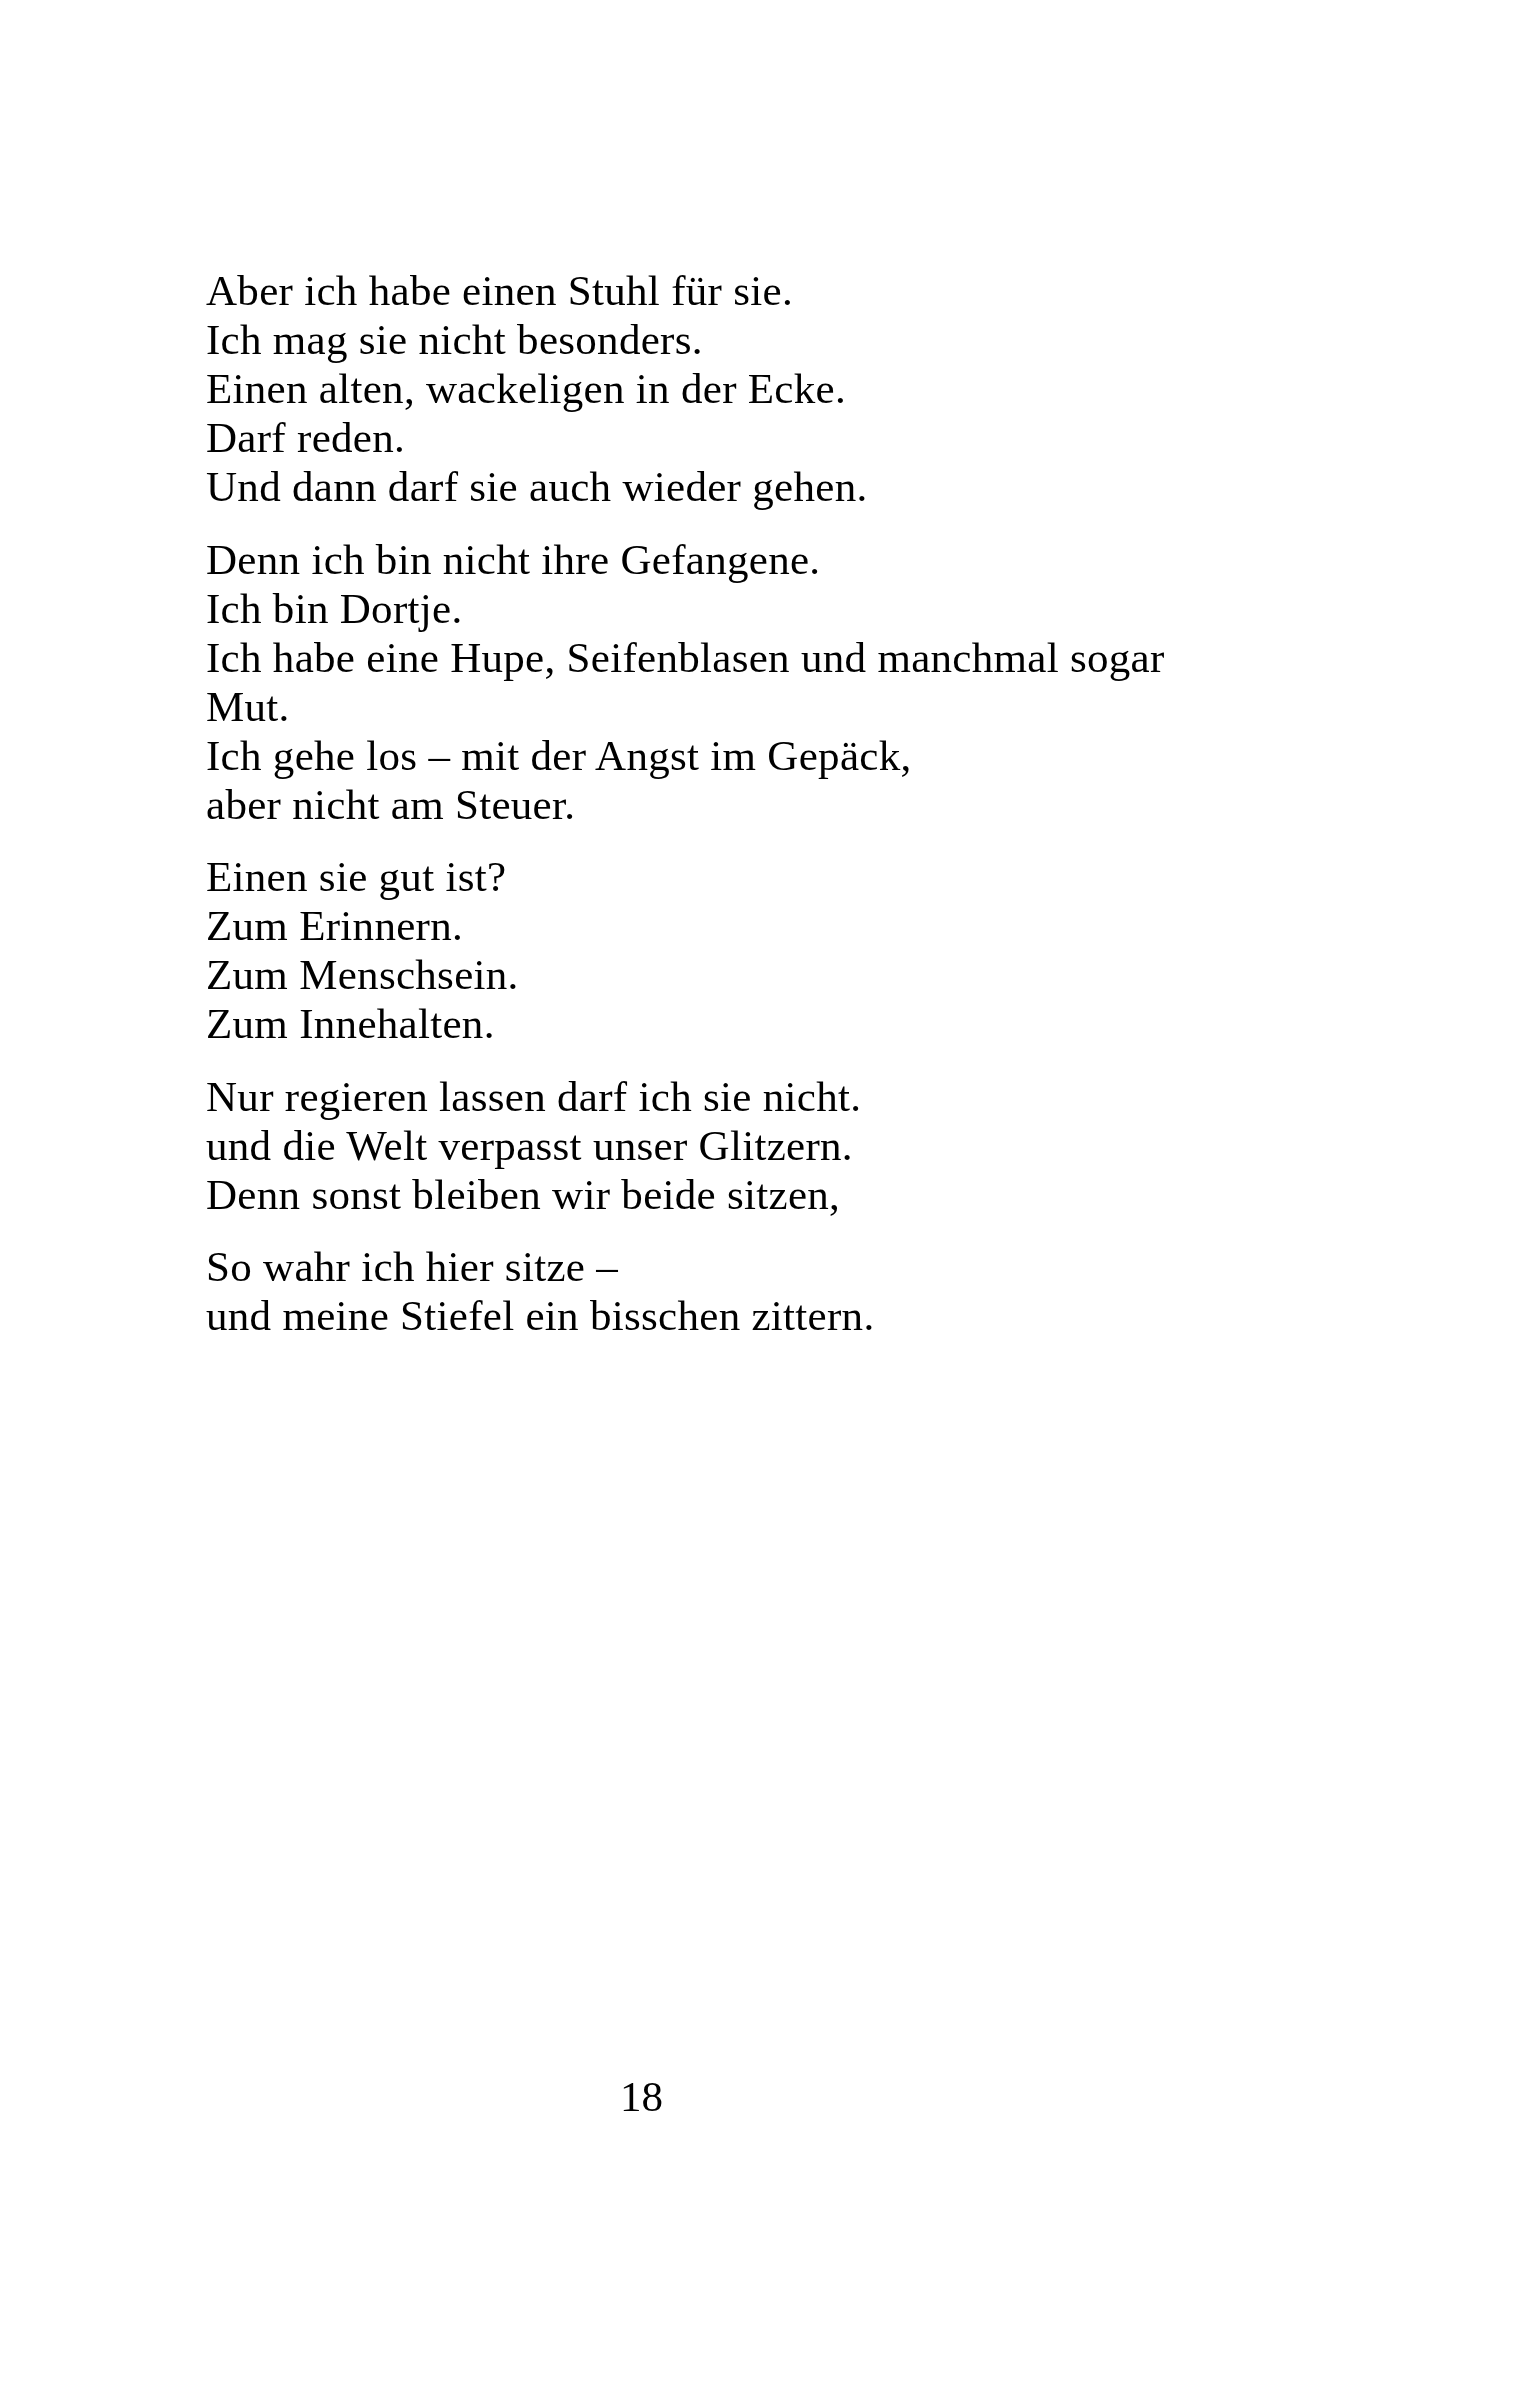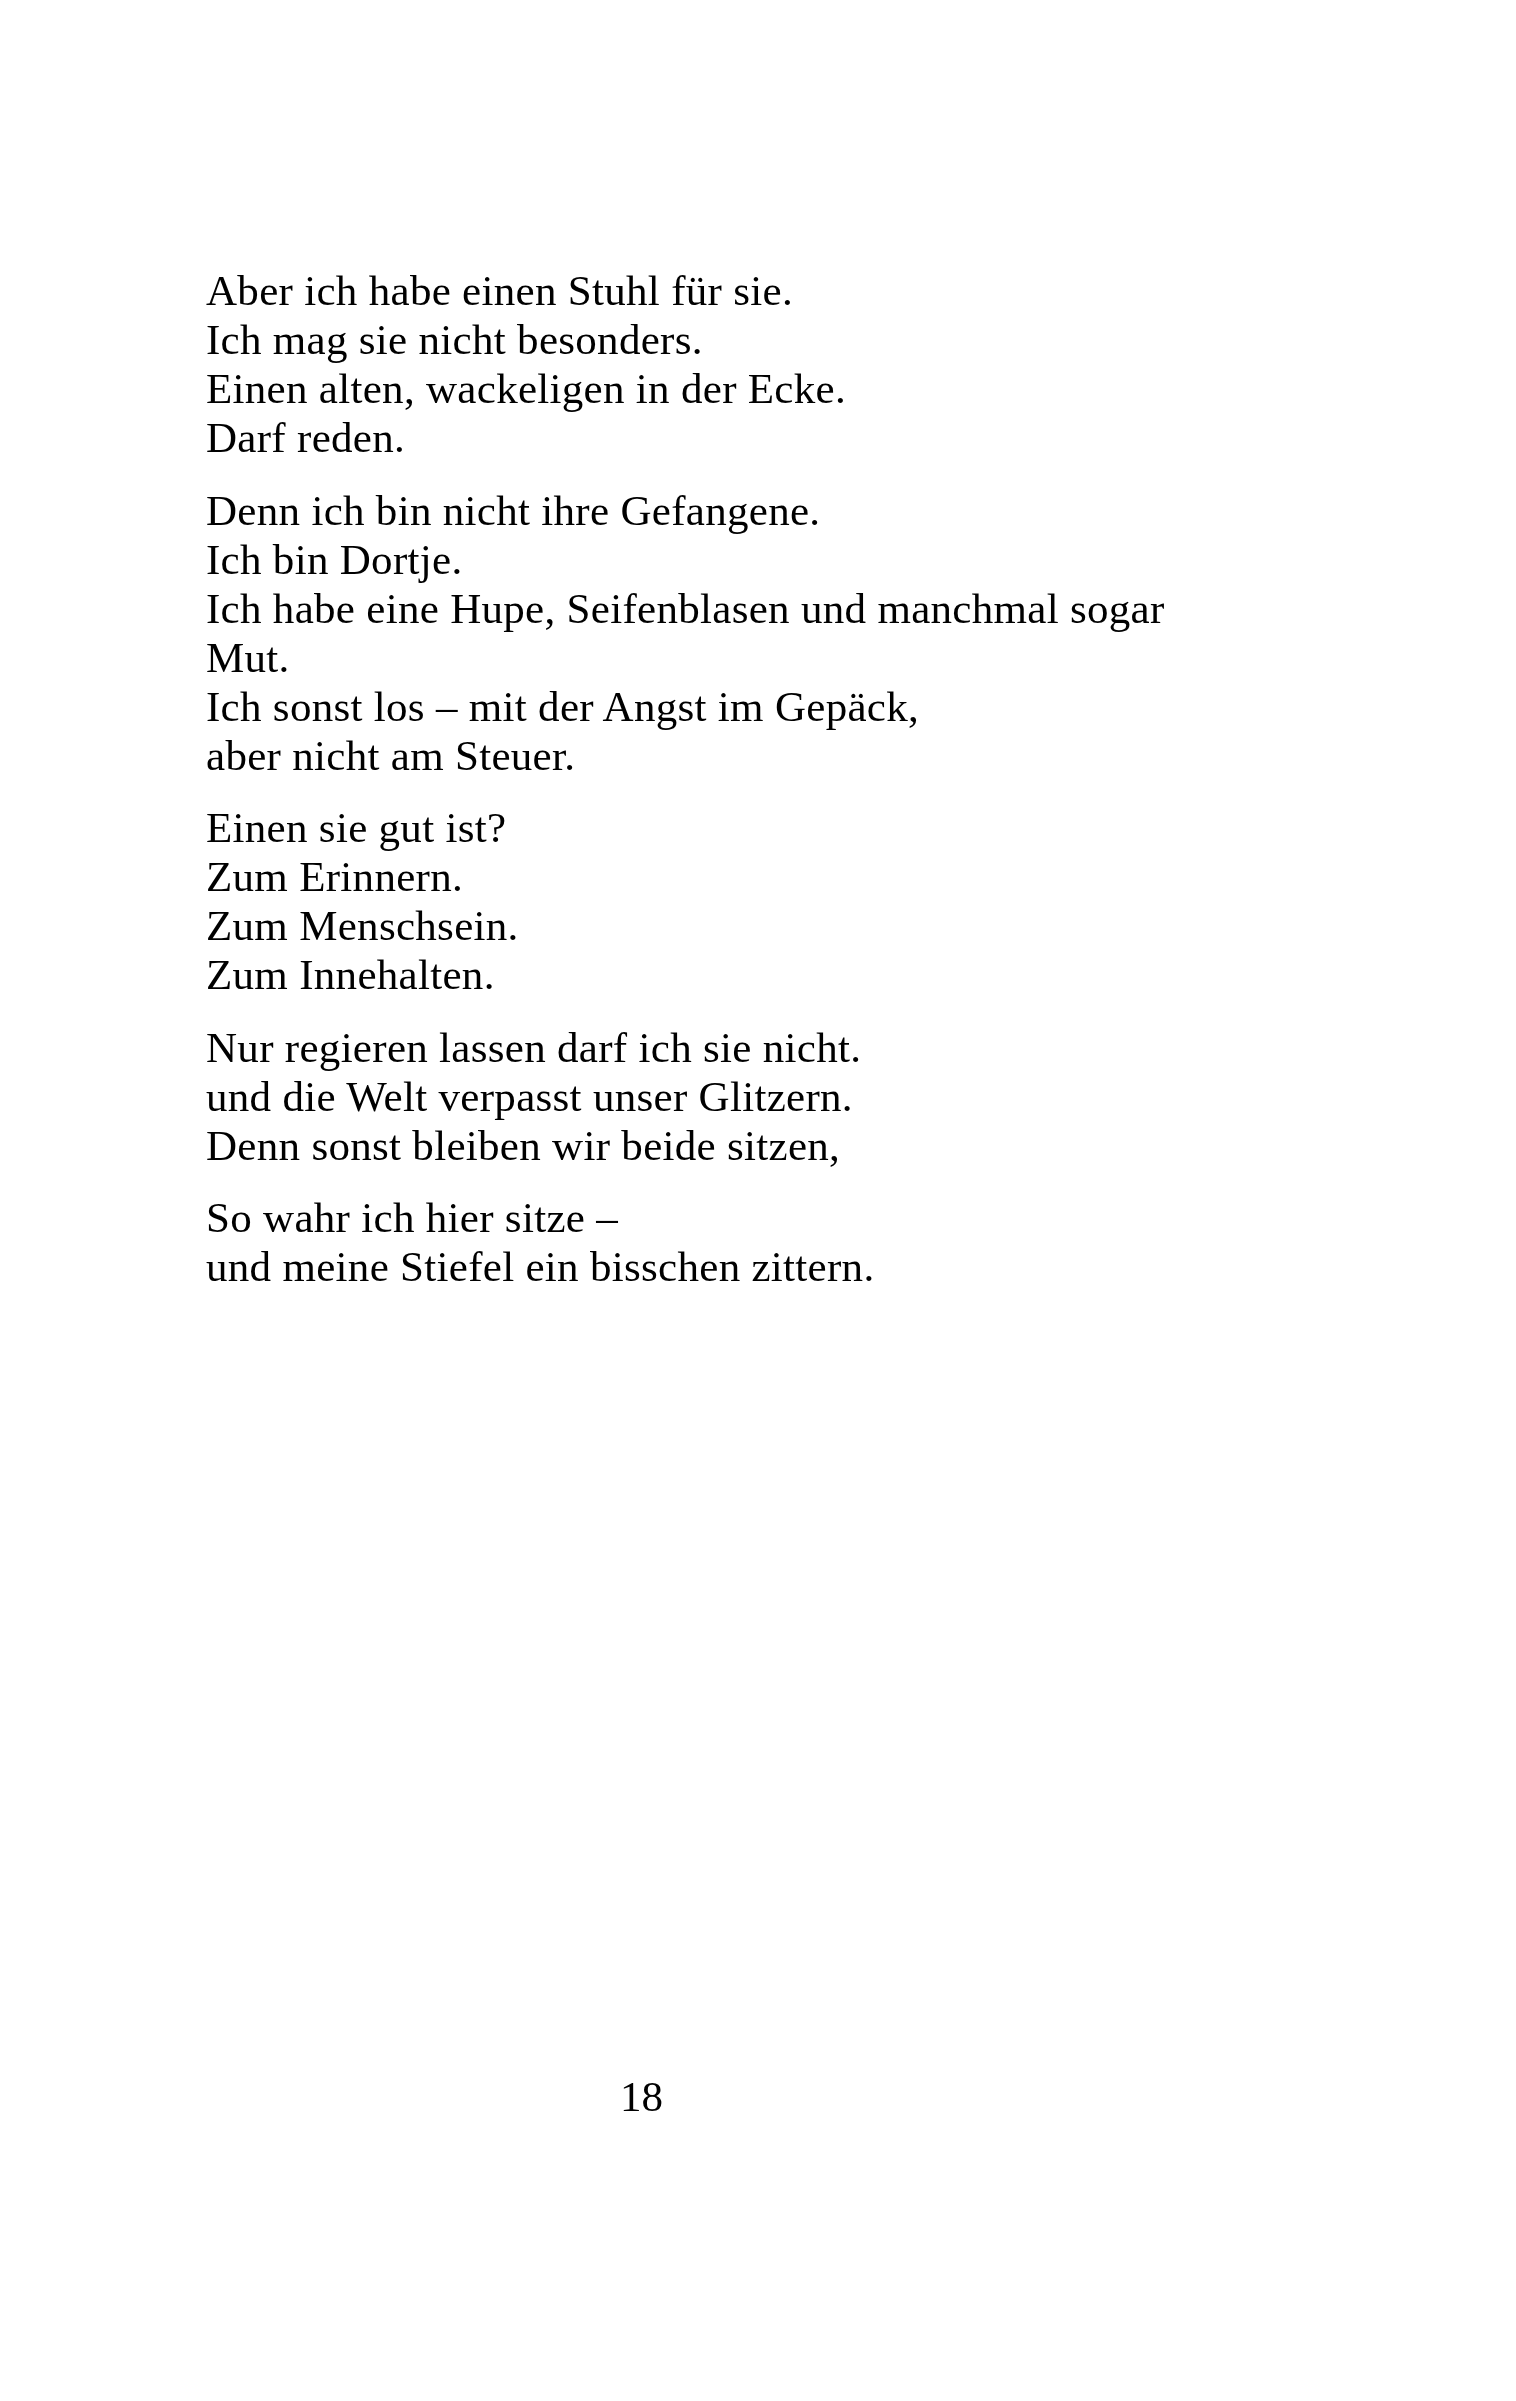--- a/index.html
+++ b/index.html
@@ -45,28 +45,29 @@
 </head>
 <body style="background: rgb(255, 255, 255); color: rgb(0, 0, 0);">
 
 <div class="poem">
 
   <div class="stanza">
     <div class="line">Aber ich habe einen Stuhl für sie.</div>
     <div class="line">Ich mag sie nicht besonders.</div>
     <div class="line">Einen alten, wackeligen in der Ecke.</div>
     <div class="line">Darf reden.</div>
+    <div class="line">Und dann darf sie auch wieder gehen.</div>
   </div>
 
   <div class="stanza">
     <div class="line">Denn ich bin nicht ihre Gefangene.</div>
     <div class="line">Ich bin Dortje.</div>
     <div class="line">Ich habe eine Hupe, Seifenblasen und manchmal sogar</div>
     <div class="line">Mut.</div>
-    <div class="line">Ich sonst los – mit der Angst im Gepäck,</div>
+    <div class="line">Ich gehe los – mit der Angst im Gepäck,</div>
     <div class="line">aber nicht am Steuer.</div>
   </div>
 
   <div class="stanza">
     <div class="line">Einen sie gut ist?</div>
     <div class="line">Zum Erinnern.</div>
     <div class="line">Zum Menschsein.</div>
     <div class="line">Zum Innehalten.</div>
   </div>
 

